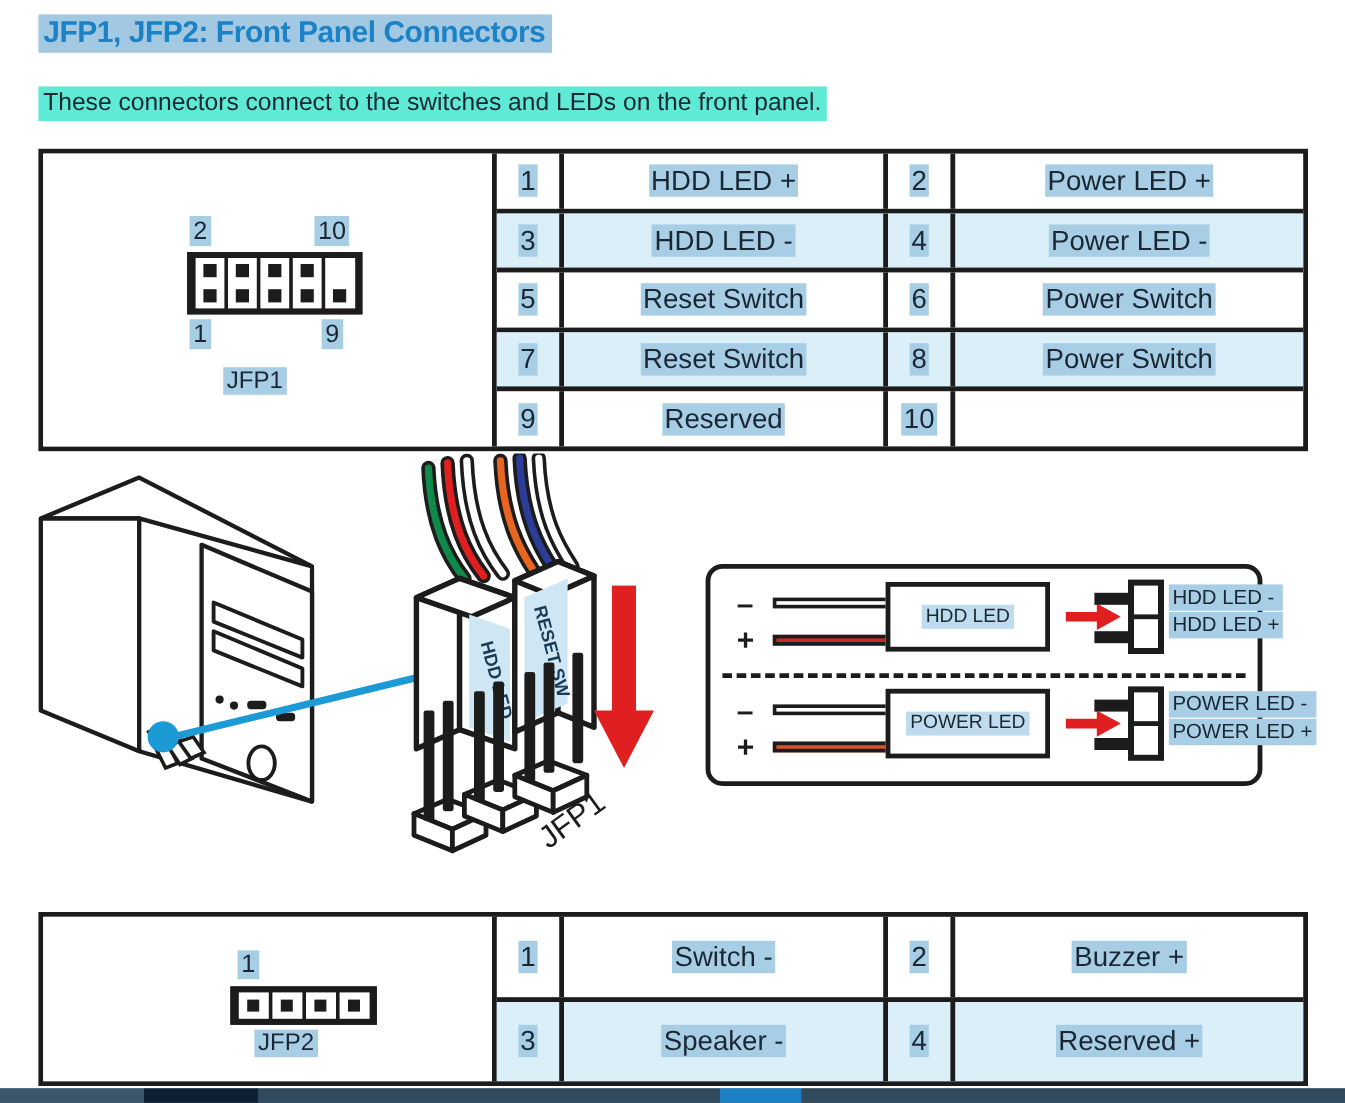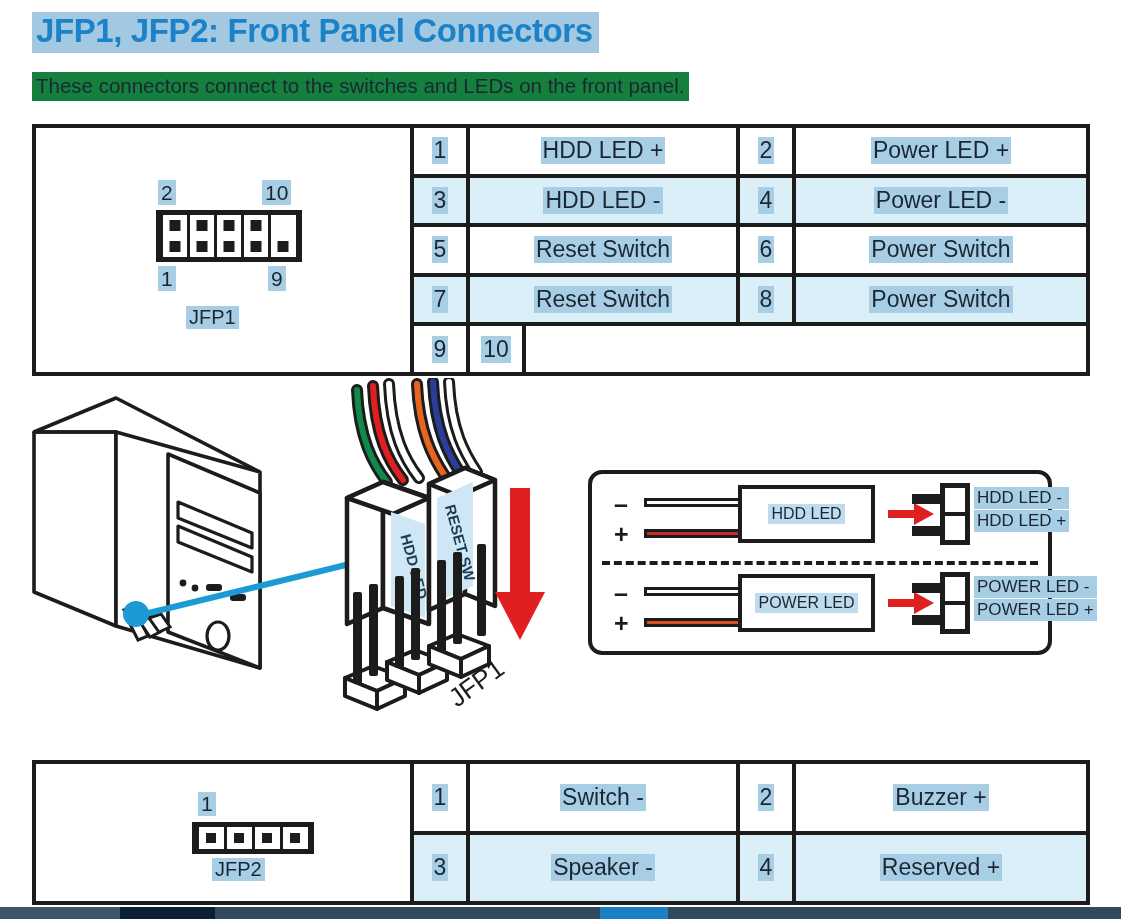--- a/index.html
+++ b/index.html
@@ -17,36 +17,36 @@
   }
 
   
   .hl   { background: #a8cee6; padding: 0 2px; }
 
   
   #page-title {
     position: absolute;
     left: 32px;
     top: 12px;
-    font-size: 33px;
+    font-size: 25px;
     font-weight: bold;
     letter-spacing: -0.4px;
     color: #1b82c8;
     background: #a3c9e2;
     padding: 1px 6px 3px 4px;
     white-space: nowrap;
     line-height: 1.12;
   }
   #page-subtitle {
     position: absolute;
     left: 32px;
     top: 72px;
     font-size: 20.5px;
     color: #1a2733;
-    background: #15803d;
+    background: #5eead4;
     padding: 2px 5px 3px 4px;
     white-space: nowrap;
     line-height: 1.15;
   }
 
   
   .pin-table {
     position: absolute;
     border: 4px solid #1c1c1c;
     background: #ffffff;
@@ -448,20 +448,23 @@
       <div class="cell-num">
           <span class="hl">8</span>
         </div>
       <div class="cell-sig colB last">
           <span class="hl">Power Switch</span>
         </div>
     </div>
     <div class="prow">
       <div class="cell-num">
           <span class="hl">9</span>
+        </div>
+      <div class="cell-sig colA">
+          <span class="hl">Reserved</span>
         </div>
       <div class="cell-num">
           <span class="hl">10</span>
         </div>
     </div>
   </div>
 </div>
 
 <div id="illustration">
 

